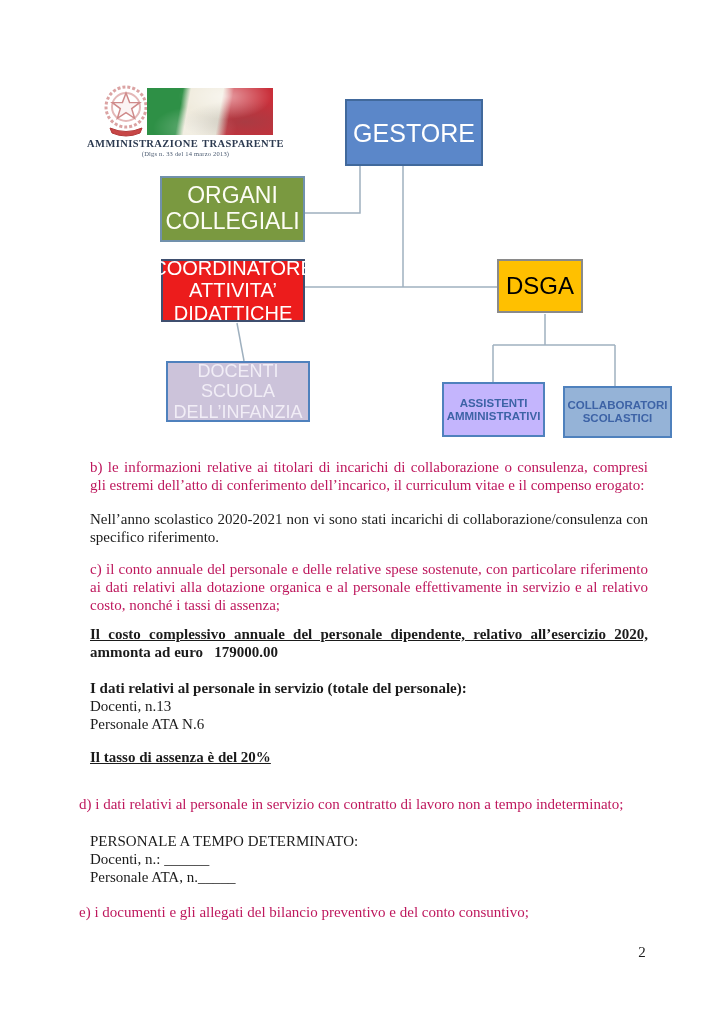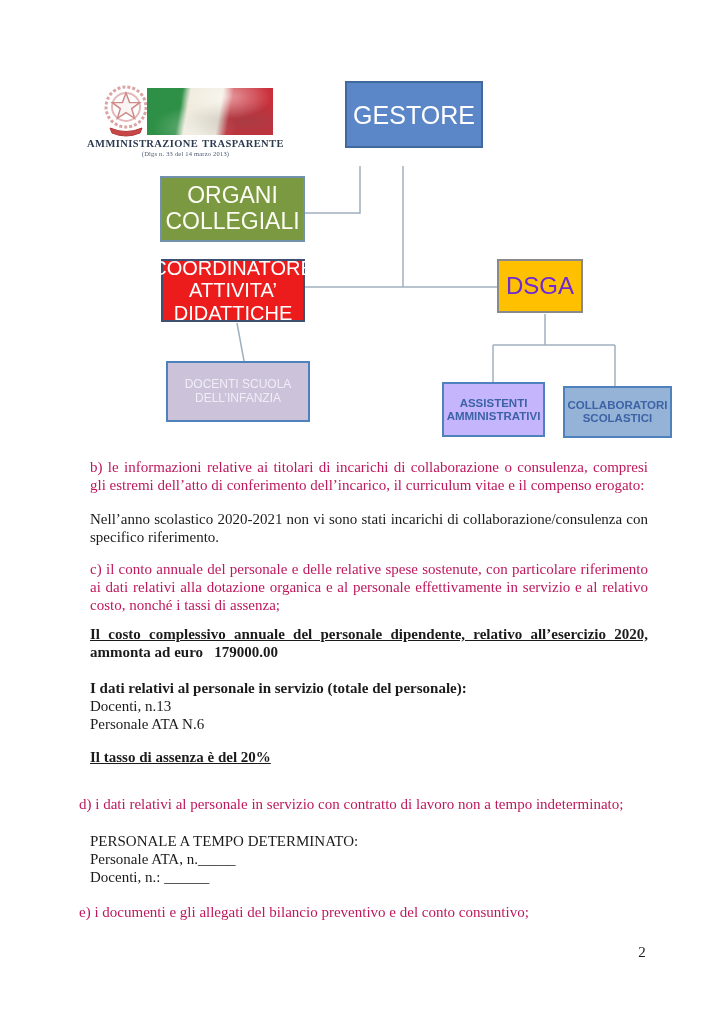--- a/index.html
+++ b/index.html
@@ -27,25 +27,25 @@
     position:absolute;left:0;top:74px;width:185px;text-align:center;
     font-size:6.5px;color:#4a5a70;letter-spacing:.2px;
   }
   .magnifier{width:11px;height:11px;display:inline-block;position:relative;}
   
   .chart-lines{position:absolute;left:0;top:0;width:724px;height:460px;pointer-events:none;}
   .node{
     position:absolute;display:flex;align-items:center;justify-content:center;text-align:center;
     font-family:"Liberation Sans","DejaVu Sans",sans-serif;line-height:1.12;padding:2px 4px;box-sizing:border-box;
   }
-  .node-gestore{left:345px;top:81px;width:138px;height:67px;background:#5b87c9;border:2px solid #41699c;color:#ffffff;font-size:25px;}
+  .node-gestore{left:345px;top:99px;width:138px;height:67px;background:#5b87c9;border:2px solid #41699c;color:#ffffff;font-size:25px;}
   .node-organi{left:160px;top:176px;width:145px;height:66px;background:#7a9940;border:2px solid #7191ac;color:#fdfdf5;font-size:23px;}
   .node-coordinatore{left:161px;top:259px;width:144px;height:63px;background:#ec1c1c;border:2px solid #3f4f6f;color:#ffffff;font-size:20px;}
-  .node-dsga{left:497px;top:259px;width:86px;height:54px;background:#ffc000;border:2px solid #8a8a8a;color:#6d28d9;font-size:24px;}
-  .node-docenti{left:166px;top:361px;width:144px;height:61px;background:#ccc3da;border:2px solid #4f81bd;color:#f1edf6;font-size:12px;}
+  .node-dsga{left:497px;top:259px;width:86px;height:54px;background:#ffc000;border:2px solid #8a8a8a;color:#000000;font-size:24px;}
+  .node-docenti{left:166px;top:361px;width:144px;height:61px;background:#ccc3da;border:2px solid #4f81bd;color:#f1edf6;font-size:18px;}
   .node-assistenti{left:442px;top:382px;width:103px;height:55px;background:#c4b5fd;border:2px solid #4f81bd;color:#3d63a6;font-size:11.5px;font-weight:bold;}
   .node-collaboratori{left:563px;top:386px;width:109px;height:52px;background:#95b3d7;border:2px solid #4f81bd;color:#3d63a6;font-size:11.5px;font-weight:bold;}
   
   .textflow{position:absolute;left:90px;top:458px;width:558px;font-size:15px;line-height:18px;}
   .textflow p{margin:0;}
   .red{color:#be185d;}
   .jst{text-align:justify;}
   .force-jst{text-align:justify;text-align-last:justify;text-decoration:underline;}
   .bold{font-weight:bold;}
   .outdent{margin-left:-11px !important;}
@@ -125,20 +125,20 @@
     <div class="p-cost">
       <p class="bold force-jst">Il costo complessivo annuale del personale dipendente, relativo all’esercizio 2020,</p>
       <p class="bold">ammonta ad euro &nbsp; 179000.00</p>
     </div>
     <p class="bold">I dati relativi al personale in servizio (totale del personale):</p>
     <p>Docenti, n.13</p>
     <p>Personale ATA N.6</p>
     <p class="bold p-tasso">Il tasso di assenza è del 20%</p>
     <p class="red outdent p-d">d) i dati relativi al personale in servizio con contratto di lavoro non a tempo indeterminato;</p>
     <p class="p-tempodet">PERSONALE A TEMPO DETERMINATO:</p>
+    <p>Docenti, n.: ______</p>
     <p>Personale ATA, n._____</p>
-    <p>Docenti, n.: ______</p>
     <p class="red outdent p-e">e) i documenti e gli allegati del bilancio preventivo e del conto consuntivo;</p>
   </div>
 
   <div class="page-number">2</div>
 
 </div>
 
 </body></html>

